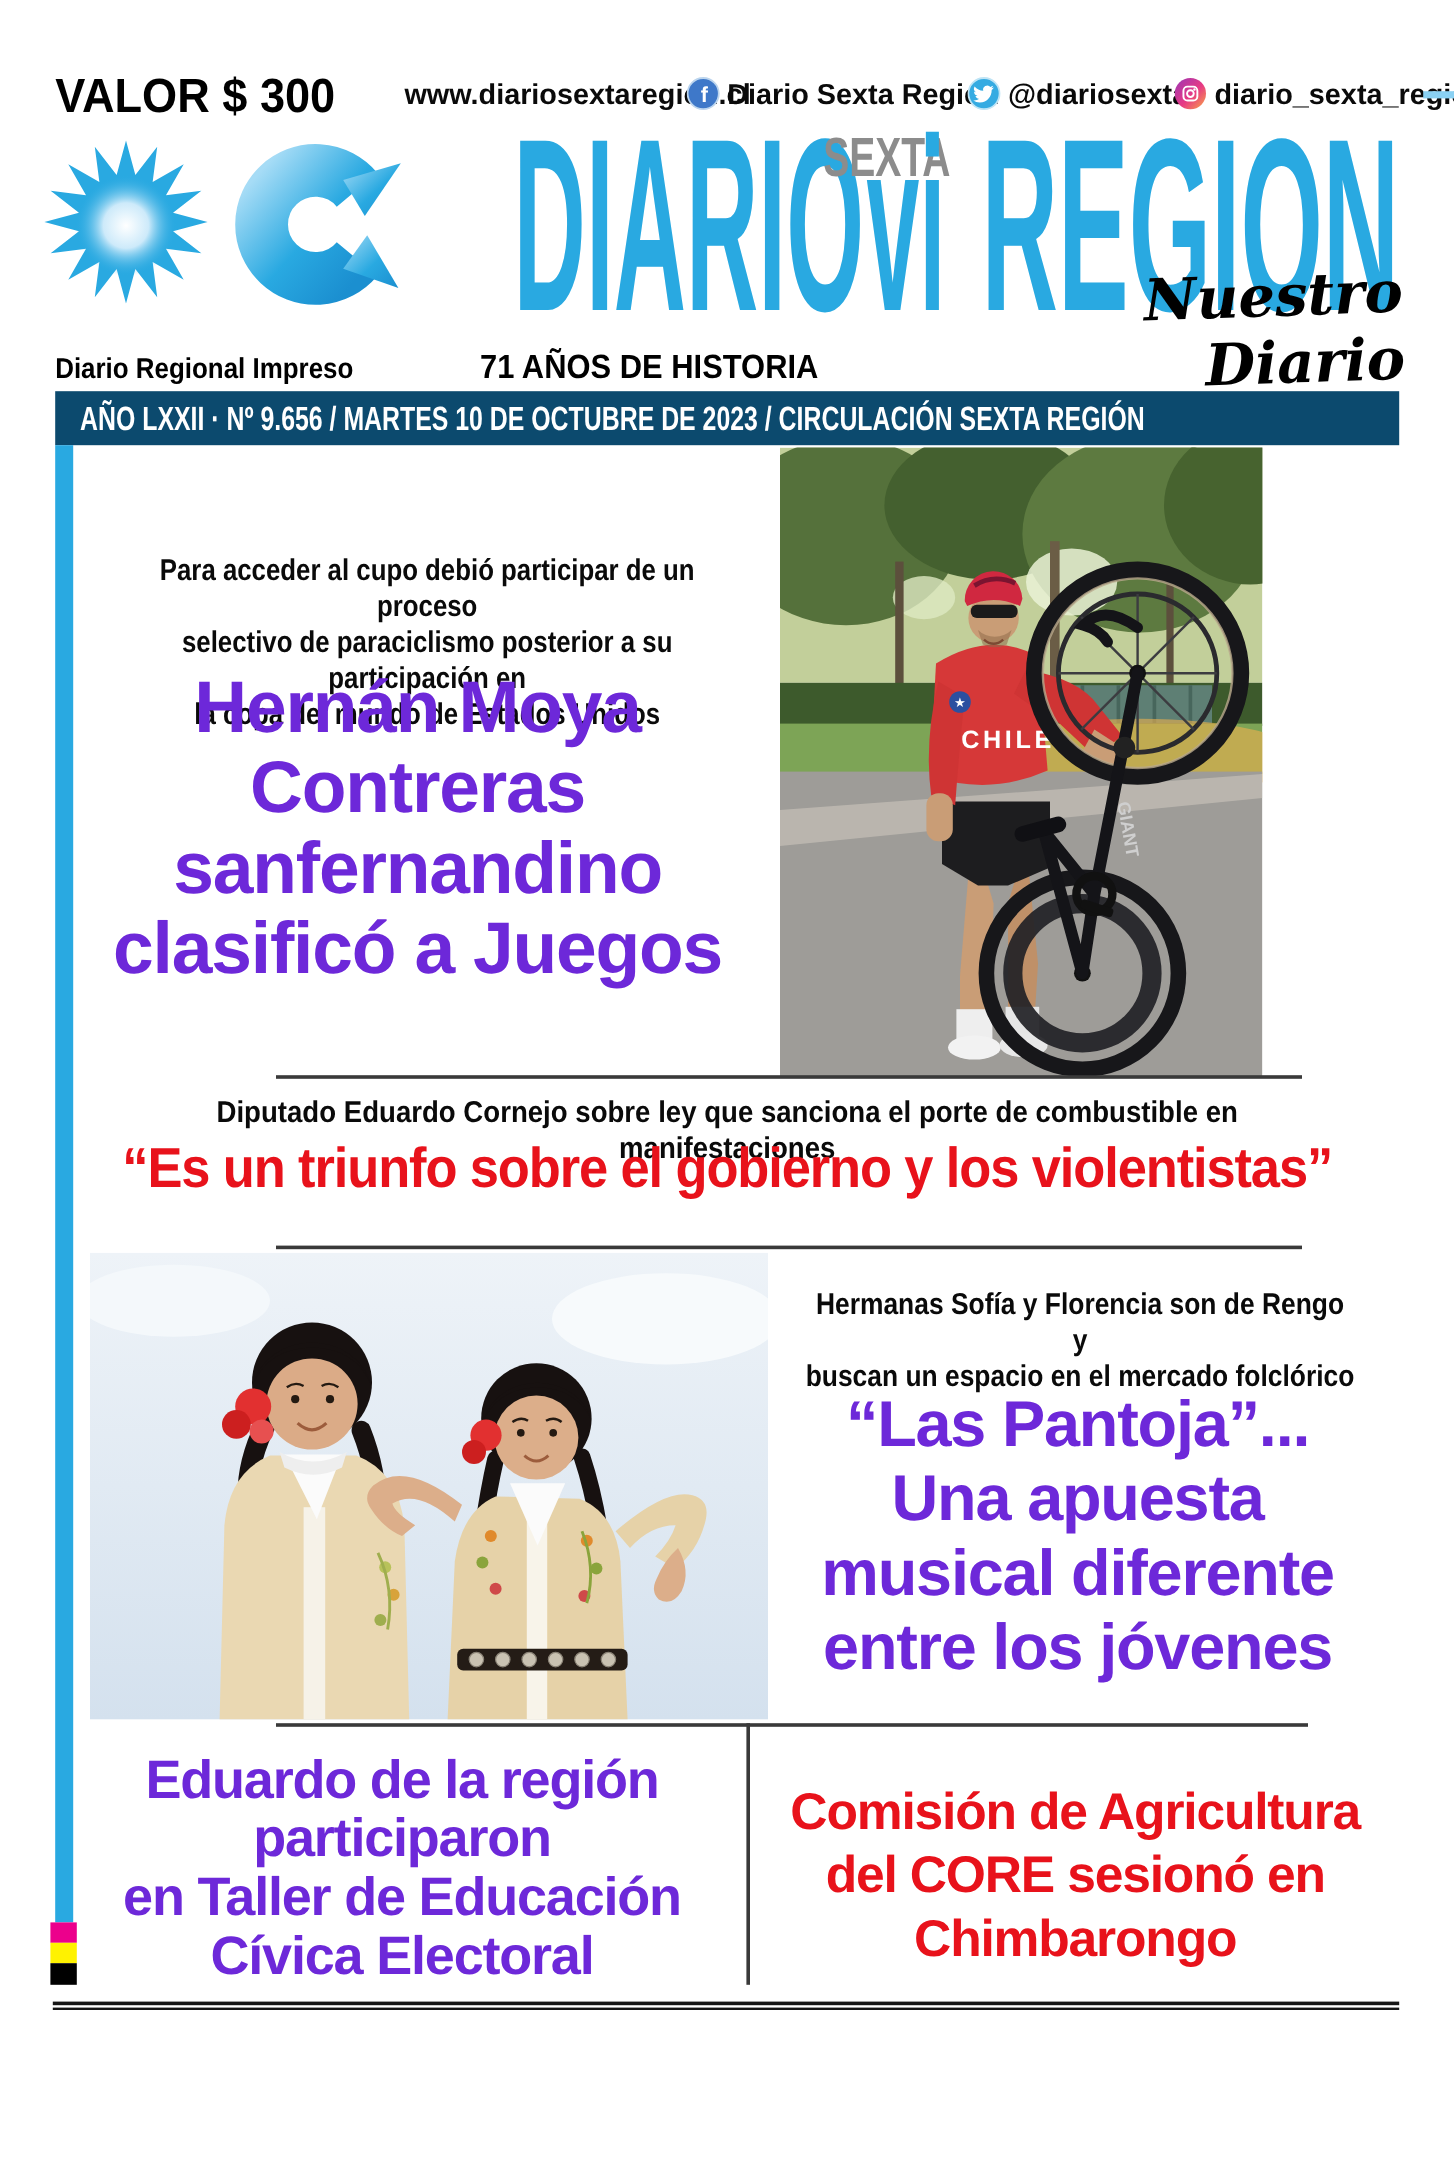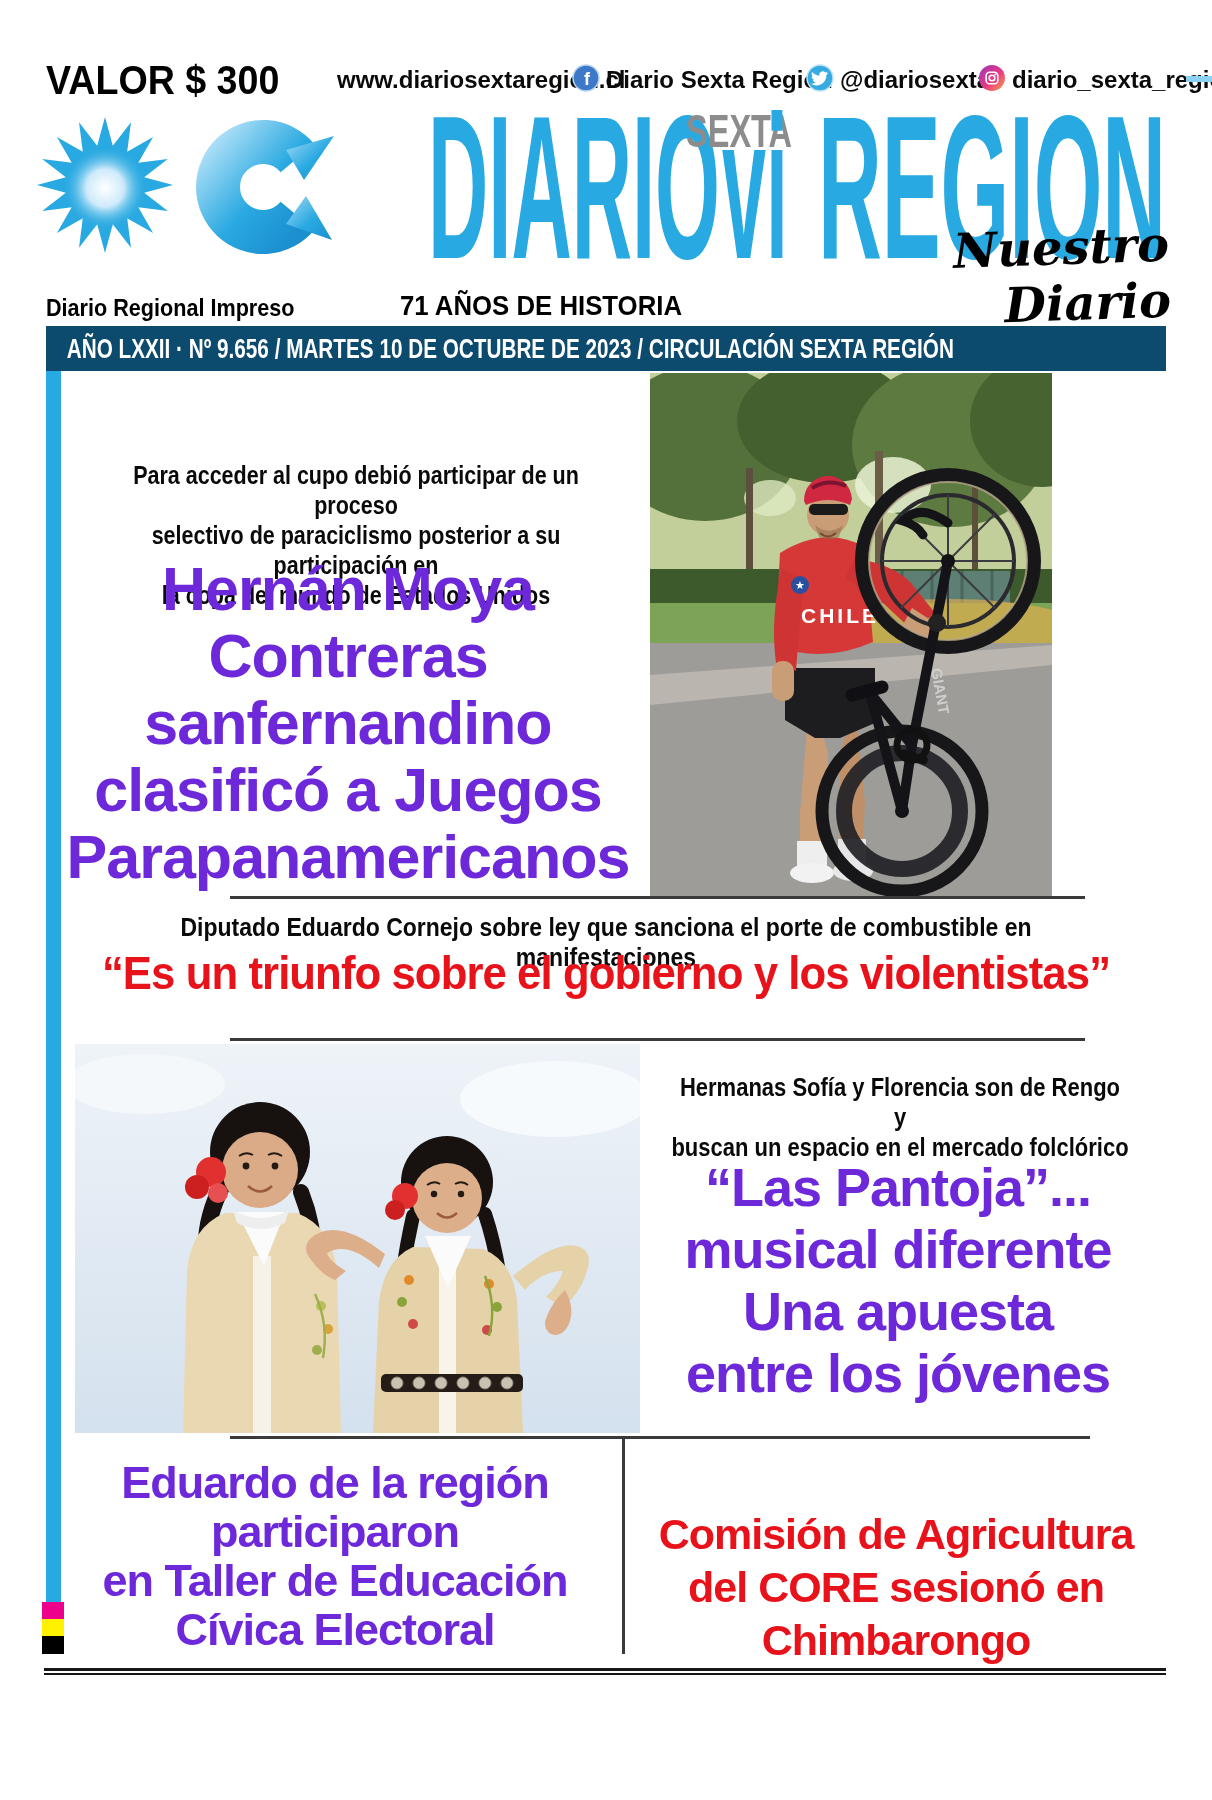--- a/index.html
+++ b/index.html
@@ -101,21 +101,20 @@
     <span class="line">Para acceder al cupo debió participar de un proceso</span>
     <span class="line">selectivo de paraciclismo posterior a su participación en</span>
     <span class="line">la copa del mundo de Estados Unidos</span>
   </div>
 
   <div class="abs hl-blue" style="left:48px;top:556px;width:600px;font-size:61px;line-height:67px;">
     <span class="line">Hernán Moya</span>
     <span class="line">Contreras</span>
     <span class="line">sanfernandino</span>
     <span class="line">clasificó a Juegos</span>
-    <span class="line">Parapanamericanos</span>
   </div>
 
   <svg class="abs" style="left:650px;top:373px;" width="402" height="525" viewBox="0 0 402 525">
     <rect width="402" height="196" fill="#c2cf9a"></rect>
     <ellipse cx="55" cy="70" rx="95" ry="78" fill="#55713b"></ellipse>
     <ellipse cx="175" cy="48" rx="88" ry="62" fill="#44602f"></ellipse>
     <ellipse cx="300" cy="72" rx="98" ry="82" fill="#5d7a40"></ellipse>
     <ellipse cx="392" cy="48" rx="72" ry="66" fill="#47632f"></ellipse>
     <ellipse cx="243" cy="112" rx="38" ry="28" fill="#eaf2d6" opacity=".85"></ellipse>
     <ellipse cx="120" cy="125" rx="26" ry="18" fill="#dde9c2" opacity=".8"></ellipse>
@@ -265,36 +264,36 @@
     </g>
   </svg>
 
   <div class="abs kicker" style="left:640px;top:1072px;width:520px;font-size:25px;line-height:30px;transform:scaleX(.88);">
     <span class="line">Hermanas Sofía y Florencia son de Rengo y</span>
     <span class="line">buscan un espacio en el mercado folclórico</span>
   </div>
 
   <div class="abs hl-blue" style="left:628px;top:1136px;width:540px;font-size:54px;line-height:62px;margin-top:20px;">
     <span class="line">“Las Pantoja”...</span>
+    <span class="line">Una apuesta</span>
     <span class="line">musical diferente</span>
-    <span class="line">Una apuesta</span>
     <span class="line">entre los jóvenes</span>
   </div>
 
   <div class="abs rule-h" style="left:230px;top:1436px;width:860px;"></div>
   <div class="abs rule-v" style="left:622px;top:1436px;height:218px;"></div>
 
   <div class="abs hl-blue" style="left:50px;top:1458px;width:570px;font-size:45px;line-height:49px;">
     <span class="line">Eduardo de la región</span>
     <span class="line">participaron</span>
     <span class="line">en Taller de Educación</span>
     <span class="line">Cívica Electoral</span>
   </div>
 
-  <div class="abs hl-red" style="left:636px;top:1484px;width:520px;font-size:43px;line-height:53px;margin-top:24px;">
+  <div class="abs hl-red" style="left:636px;top:1484px;width:520px;font-size:43px;line-height:53px;">
     <span class="line">Comisión de Agricultura</span>
     <span class="line">del CORE sesionó en</span>
     <span class="line">Chimbarongo</span>
   </div>
 
   <div class="abs" style="left:44px;top:1668px;width:1122px;height:7px;border-top:3px solid #161616;border-bottom:2px solid #161616;box-sizing:border-box;"></div>
 
 </div>
 
 </body></html>

